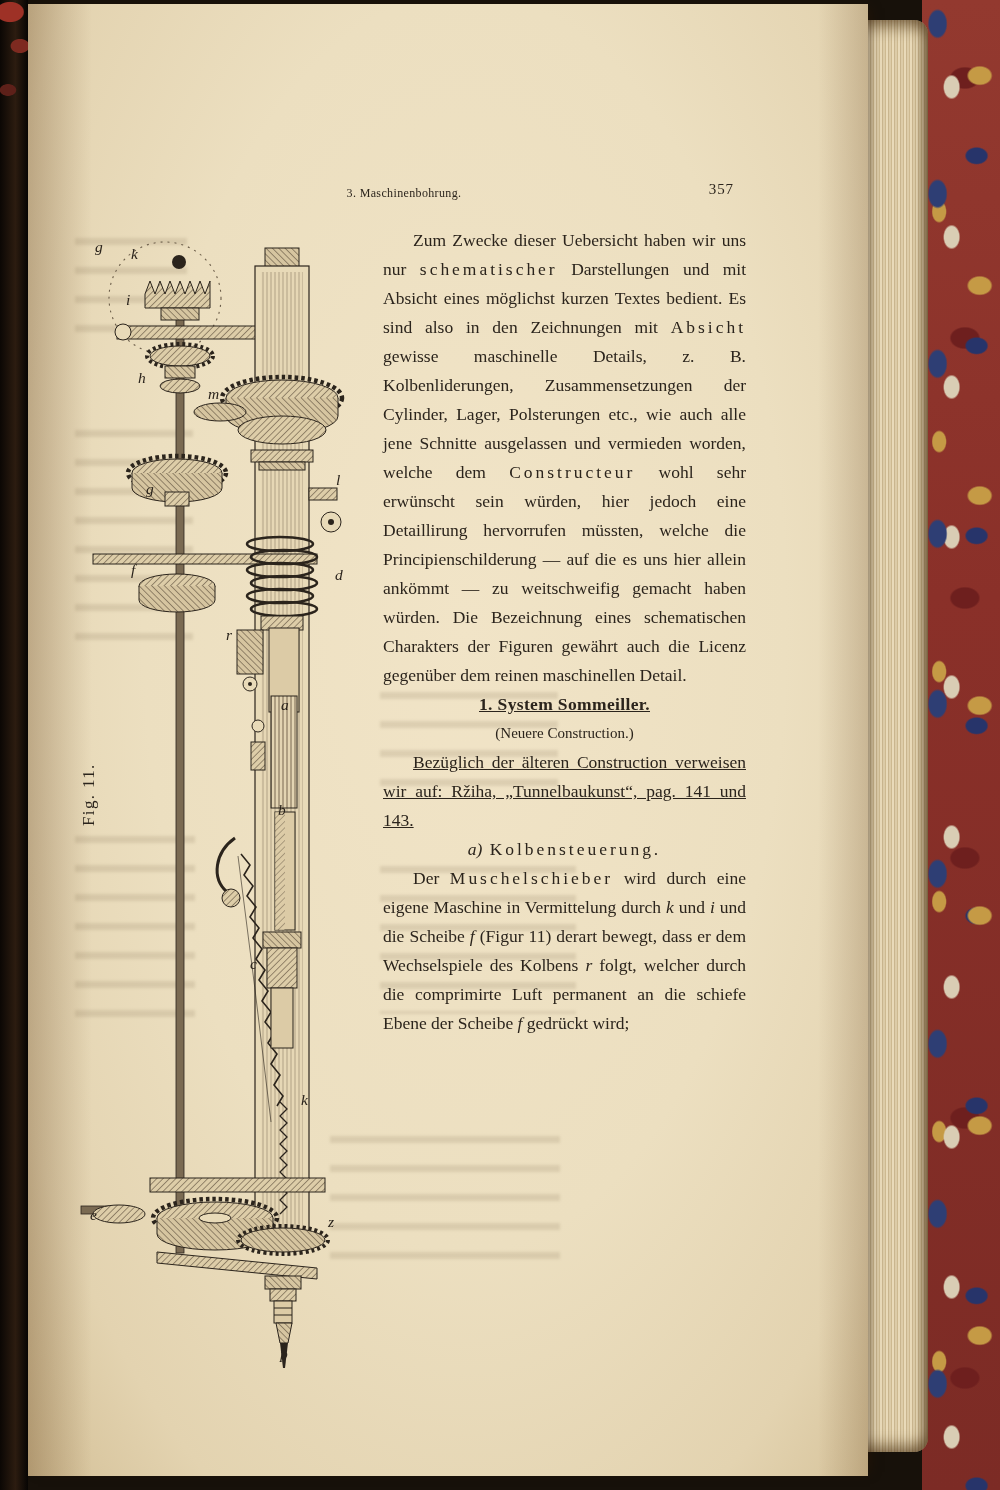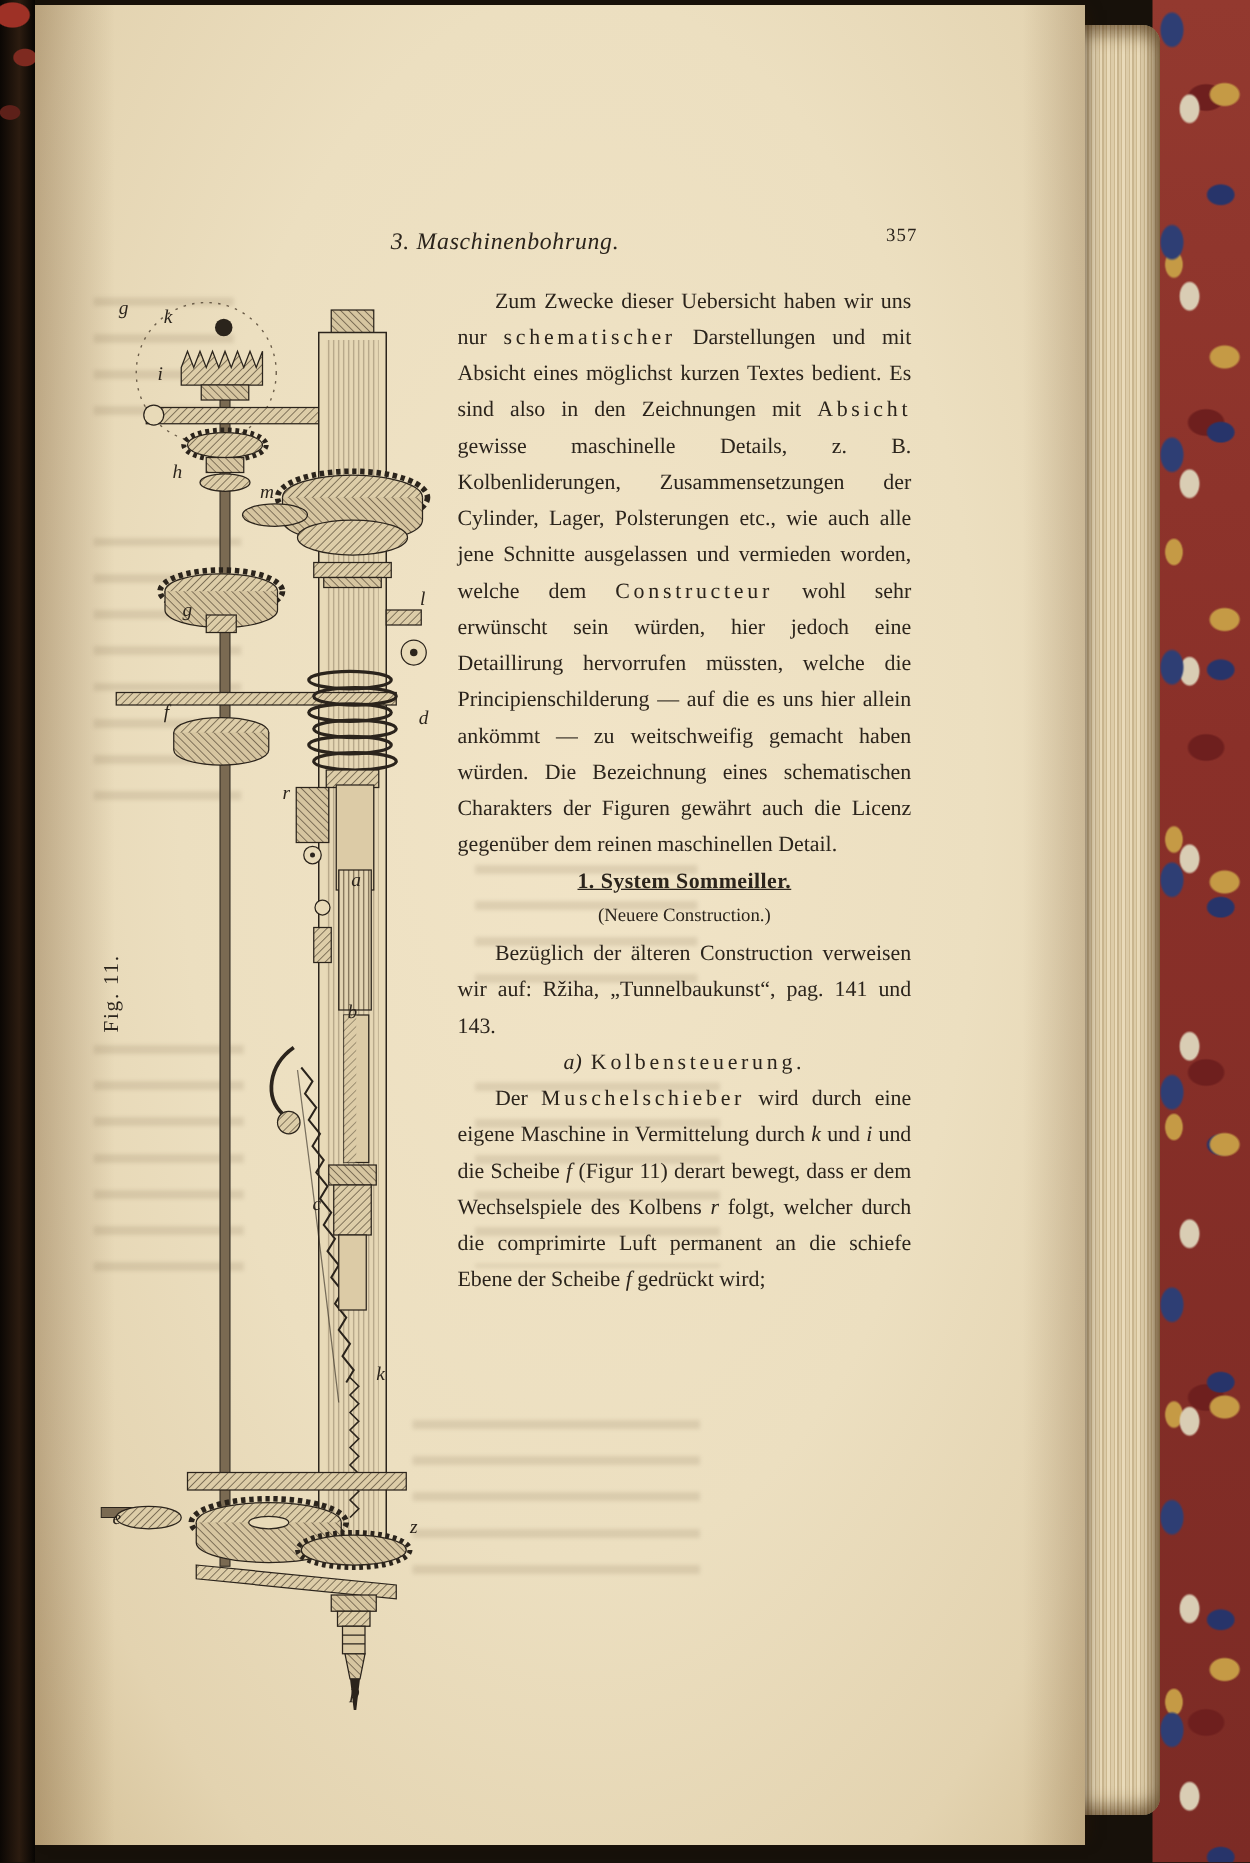--- a/index.html
+++ b/index.html
@@ -57,51 +57,51 @@
   
   .ghost {
     position:absolute; z-index:1; filter:blur(1.6px); opacity:.55;
     background: repeating-linear-gradient(180deg,
       rgba(104,84,56,.26) 0 7px, rgba(0,0,0,0) 7px 29px);
   }
   .running-head {
     position:absolute; left:30px; top:179px; width:692px; height:26px;
     text-align:center; z-index:2;
   }
-  .running-head .chapter { font-style:italic; font-size:19px; letter-spacing:.03em; }
+  .running-head .chapter { font-size:12px; letter-spacing:.03em; }
   .running-head .pagenum {
     position:absolute; right:16px; top:-2px; font-size:15px; letter-spacing:.06em;
   }
   .figure {
     position:absolute; left:37px; top:222px; width:310px; height:1148px; z-index:2;
   }
   .figure svg { position:absolute; left:0; top:0; }
   .fig-caption {
     position:absolute; left:14px; top:600px;
     transform:rotate(-90deg); transform-origin:0 0;
     font-size:17px; letter-spacing:.08em; white-space:nowrap;
   }
   .plbl {
     position:absolute; font-style:italic; font-size:15.5px; line-height:1;
     color:#2b241c;
   }
   .dash { fill:none; stroke:#6b5d49; stroke-width:1.1; stroke-dasharray:2 5; }
   .textcol {
-    position:absolute; left:338px; top:222px; width:363px; z-index:2;
+    position:absolute; left:355px; top:222px; width:363px; z-index:2;
     font-size:17.5px; line-height:29px; text-align:justify;
   }
   .textcol p { text-indent:30px; margin:0; }
   .g { letter-spacing:.17em; }
   .v { font-style:italic; }
   .h-system {
     text-align:center; text-indent:0 !important; font-weight:bold;
     margin:21px 0 1px; letter-spacing:.02em;text-decoration:underline;
   }
   .h-sub { text-align:center; text-indent:0 !important; font-size:15px; margin:0 0 16px; }
-  .p2 { margin:0; }
+  .p2 { margin:0;text-decoration:underline; }
   .h-kolben { text-align:center; text-indent:0 !important; margin:20px 0 14px; }
   .p3 { margin:0; }
 </style>
 </head>
 <body>
 
 <div class="marble"></div>
 <div class="page-stack"></div>
 <div class="spine"></div>
 

